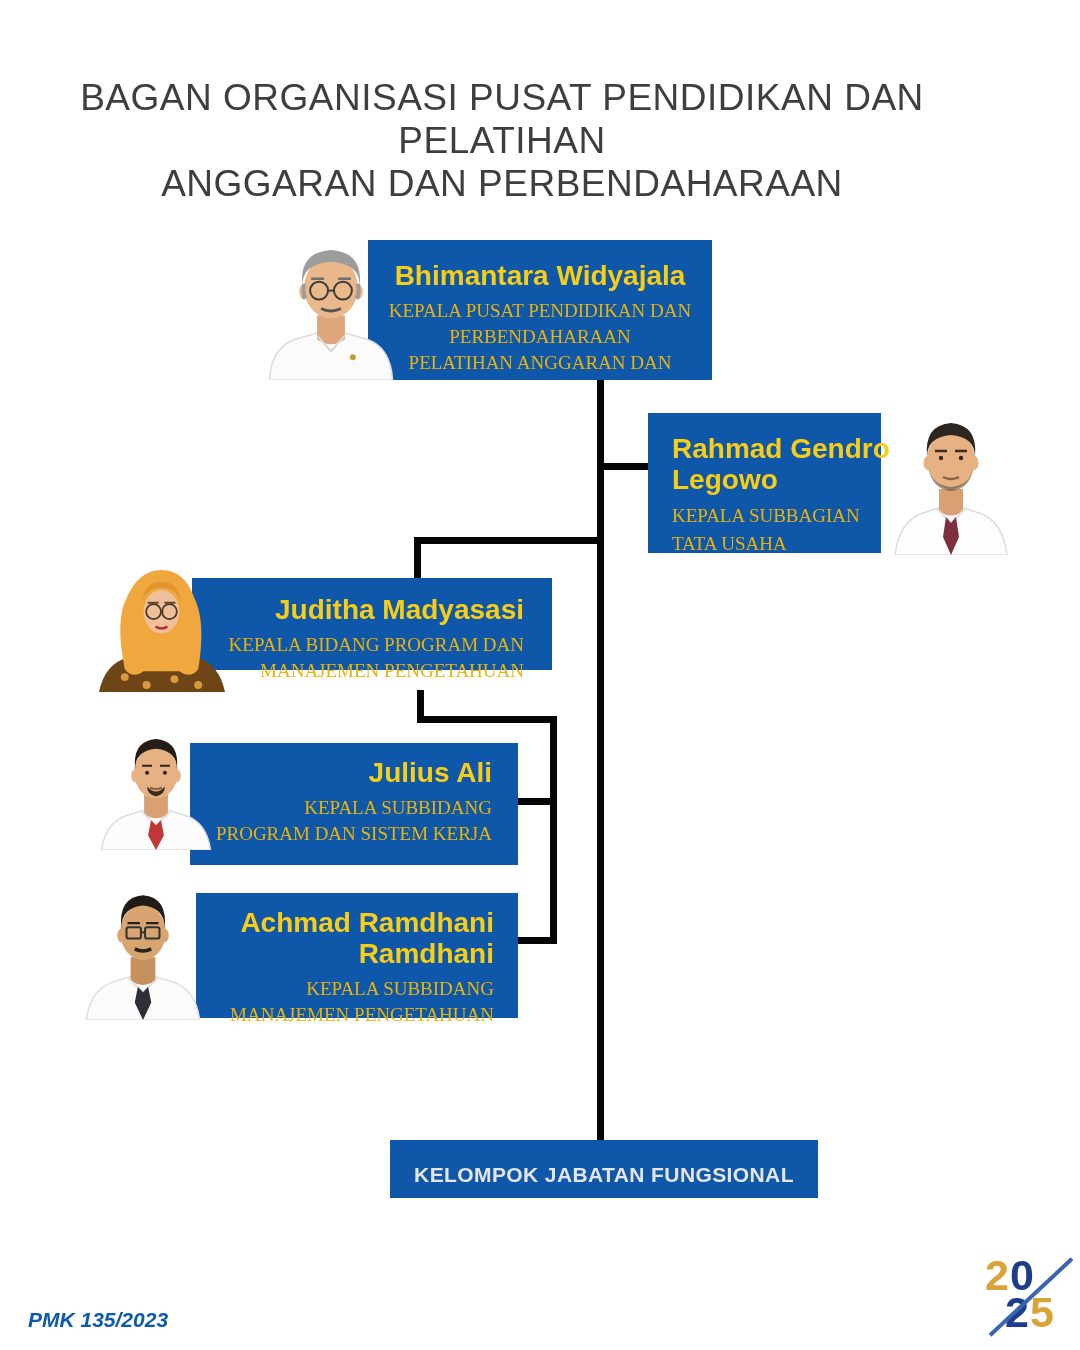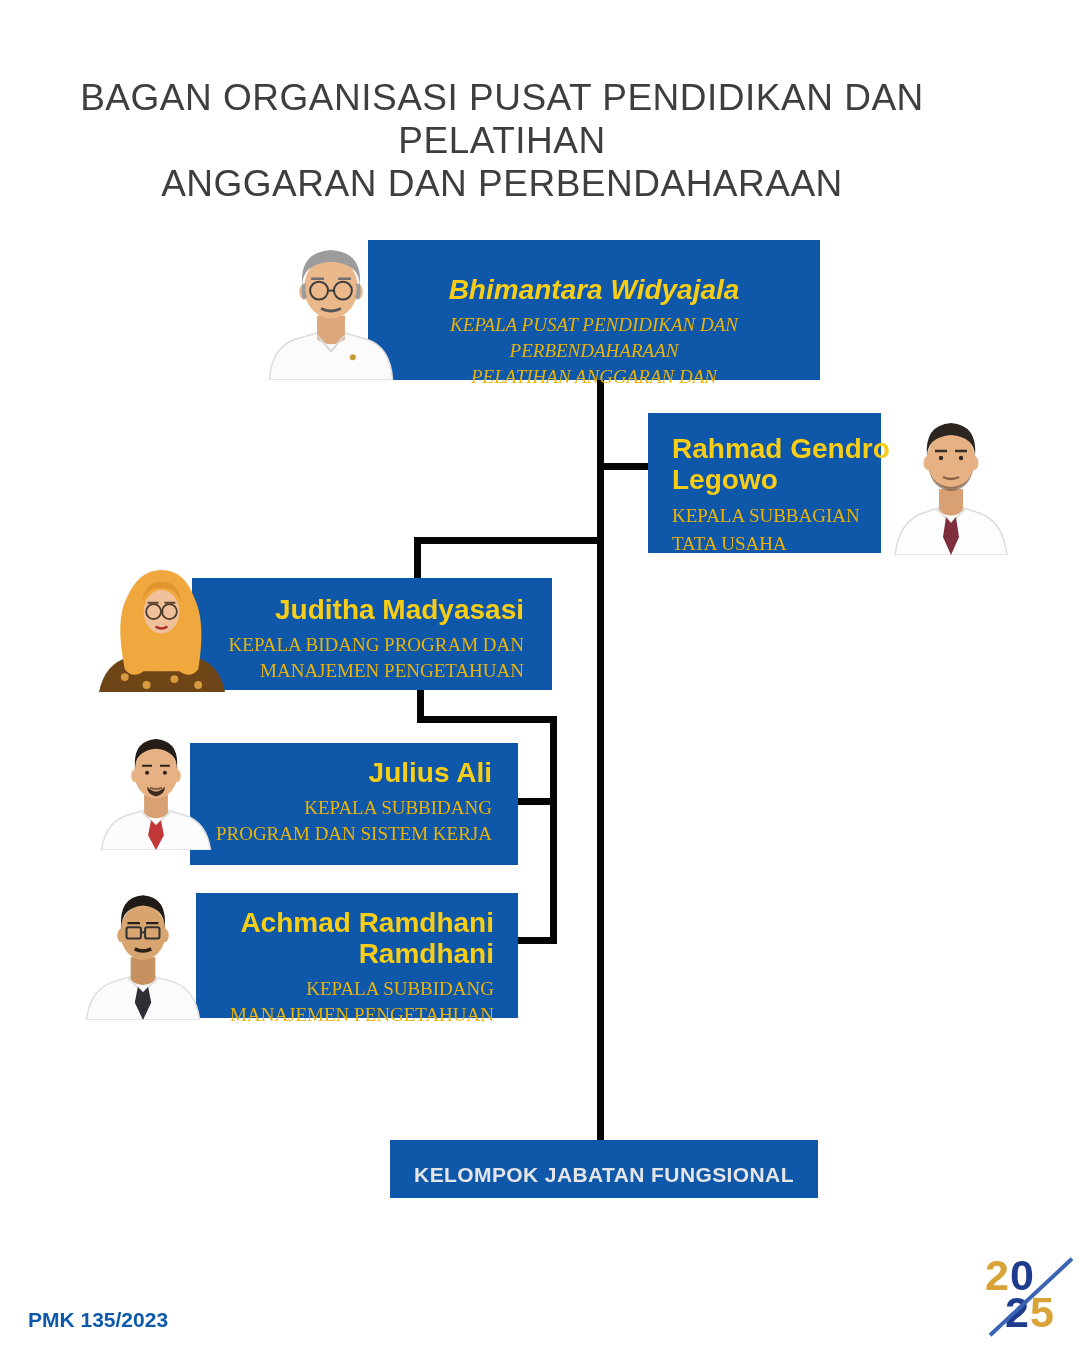--- a/index.html
+++ b/index.html
@@ -26,21 +26,21 @@
   
   .photo{position:absolute;z-index:3;display:flex;align-items:flex-end;justify-content:center;}
   .photo svg{width:100%;height:100%;}
   
   .func-box{
     position:absolute;left:390px;top:1140px;width:428px;height:58px;
     background:#0E57A9;z-index:2;color:#e5e5e5;font-weight:bold;
     font-size:21px;line-height:70px;text-align:center;letter-spacing:.4px;
   }
   
-  .pmk{position:absolute;left:28px;top:1308px;color:#0D5AAD;font-weight:bold;font-size:21px;}
+  .pmk{position:absolute;left:28px;top:1308px;color:#0D5AAD;font-weight:bold;font-size:21px;font-style:italic;}
   
   .year-badge{position:absolute;left:985px;top:1256px;width:96px;height:80px;font-weight:bold;}
   .yl-row{position:absolute;font-size:43px;line-height:38px;letter-spacing:1px;white-space:nowrap;}
   .yl-row.r1{top:0;left:0;}
   .yl-row.r2{top:37px;left:20px;}
   .gold{color:#D9A337;}
   .navy{color:#1E3C8E;}
   .yl-slash{position:absolute;left:-10px;top:39px;width:112px;height:4px;background:#3B63B4;
             transform:rotate(-43deg);transform-origin:center;}
 </style>
@@ -57,21 +57,21 @@
   <div class="line" style="left:597px;top:380px;width:7px;height:760px;"></div>
   <div class="line" style="left:600px;top:463px;width:48px;height:7px;"></div>
   <div class="line" style="left:414px;top:537px;width:190px;height:7px;"></div>
   <div class="line" style="left:414px;top:537px;width:7px;height:41px;"></div>
   <div class="line" style="left:417px;top:690px;width:7px;height:33px;"></div>
   <div class="line" style="left:417px;top:716px;width:140px;height:7px;"></div>
   <div class="line" style="left:550px;top:716px;width:7px;height:228px;"></div>
   <div class="line" style="left:518px;top:798px;width:39px;height:7px;"></div>
   <div class="line" style="left:518px;top:937px;width:39px;height:7px;"></div>
 
-  <div class="node center" style="left:368px;top:240px;width:452px;height:140px;padding-top:34px;font-style:italic;">
+  <div class="node center" style="left:368px;top:240px;width:344px;height:140px;padding-top:20px;">
     <div class="name">Bhimantara Widyajala</div>
     <div class="role">
       <div>KEPALA PUSAT PENDIDIKAN DAN</div>
       <div>PERBENDAHARAAN</div>
       <div>PELATIHAN ANGGARAN DAN</div>
     </div>
   </div>
   <div class="photo" style="left:233px;top:236px;width:196px;height:144px;">
     <svg viewBox="0 0 140 145" preserveAspectRatio="xMidYMax meet">
       <path d="M8 145 Q10 112 34 104 L55 98 L85 98 L106 104 Q130 112 132 145 Z" fill="#fbfbfb" stroke="#dcdcdc" stroke-width="1.5"></path>
@@ -113,21 +113,21 @@
       <path d="M38 62 Q40 84 60 86 Q80 84 82 62 Q80 80 60 82 Q40 80 38 62 Z" fill="#4a3b2e" opacity="0.5"></path>
       <path d="M44 46 L56 46 M64 46 L76 46" stroke="#3a2e24" stroke-width="2.5"></path>
       <circle cx="50" cy="53" r="2.2" fill="#342a22"></circle>
       <circle cx="70" cy="53" r="2.2" fill="#342a22"></circle>
       <path d="M52 72 Q60 76 68 72" fill="none" stroke="#8a5f46" stroke-width="2.4"></path>
       <path d="M46 104 L60 118 L74 104" fill="none" stroke="#e0e0e0" stroke-width="2"></path>
       <path d="M55 112 L60 118 L65 112 L68 132 L60 150 L52 132 Z" fill="#7d2f3e"></path>
     </svg>
   </div>
 
-  <div class="node right" style="left:192px;top:578px;width:360px;height:112px;padding:16px 28px 0 0;">
+  <div class="node right" style="left:192px;top:578px;width:360px;height:92px;padding:16px 28px 0 0;">
     <div class="name">Juditha Madyasasi</div>
     <div class="role">
       <div>KEPALA BIDANG PROGRAM DAN</div>
       <div>MANAJEMEN PENGETAHUAN</div>
     </div>
   </div>
   <div class="photo" style="left:92px;top:560px;width:140px;height:132px;">
     <svg viewBox="0 0 135 133" preserveAspectRatio="xMidYMax meet">
       <path d="M4 133 Q10 104 34 98 L101 98 Q125 104 131 133 Z" fill="#6d4517"></path>
       <circle cx="30" cy="118" r="4" fill="#d89a3f"></circle>

